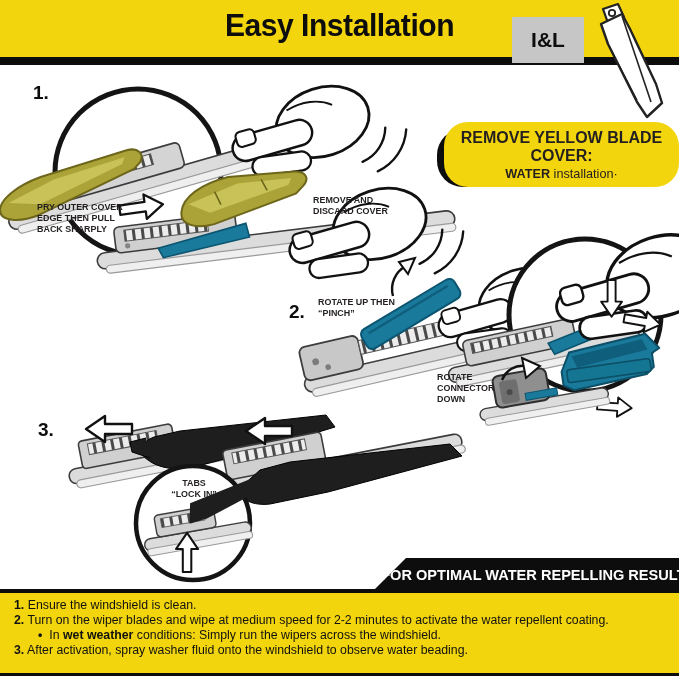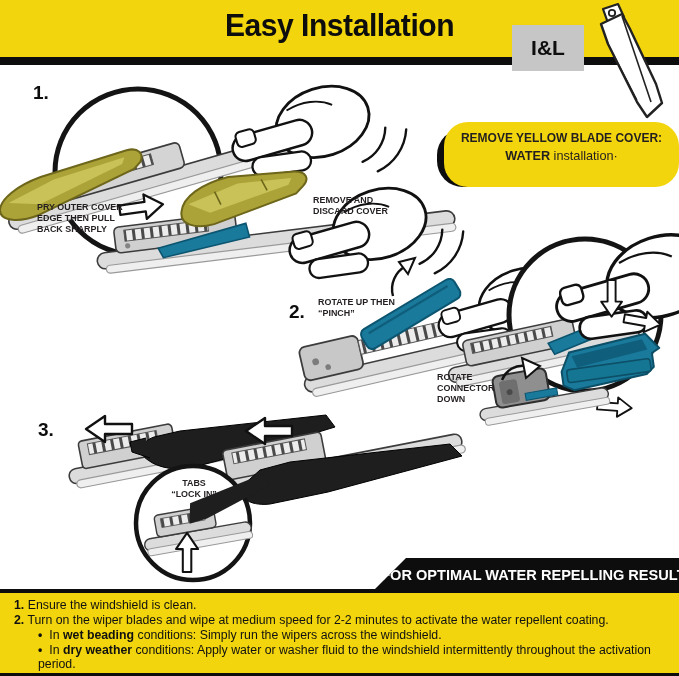--- a/index.html
+++ b/index.html
@@ -4,29 +4,29 @@
 <style>
   html,body{margin:0;padding:0;background:#fff;}
   #stage{position:relative;width:679px;height:676px;background:#fff;overflow:hidden;
          font-family:"Liberation Sans", sans-serif;color:#231F20;}
   
   .hdr-band{position:absolute;left:0;top:0;width:679px;height:57px;background:#F2D50C;}
   .hdr-strip{position:absolute;left:0;top:57px;width:679px;height:8px;background:#0D0D0D;}
   .hdr-title{position:absolute;left:0;top:8px;width:679px;text-align:center;
              font-size:31px;font-weight:700;letter-spacing:-0.5px;color:#0D0D0D;
              transform:scaleX(0.97);}
-  .hdr-badge{position:absolute;left:512px;top:25px;width:72px;height:46px;background:#C6C6C6;
+  .hdr-badge{position:absolute;left:512px;top:17px;width:72px;height:46px;background:#C6C6C6;
              display:flex;align-items:center;justify-content:center;
              font-size:21px;font-weight:700;color:#0D0D0D;}
   
   .callout-shadow{position:absolute;left:437px;top:129px;width:238px;height:58px;
                   background:#0D0D0D;border-radius:26px;}
   .callout{position:absolute;left:444px;top:122px;width:235px;height:58px;background:#F2D50C;
            border-radius:24px;text-align:center;padding-top:7px;box-sizing:content-box;}
-  .callout .h{font-size:12px;font-weight:700;line-height:18px;}
+  .callout .h{font-size:16px;font-weight:700;line-height:18px;}
   .callout .b1{font-size:12.7px;line-height:16px;}
   
   .num{position:absolute;font-weight:700;font-size:19px;color:#0D0D0D;}
   .lbl{position:absolute;font-weight:700;font-size:9.6px;line-height:11.2px;
        white-space:pre-line;transform:scaleX(0.93);transform-origin:left top;color:#231F20;}
   .lbl.center{text-align:center;transform-origin:center top;}
   
   .banner{position:absolute;left:372px;top:558px;width:307px;height:34px;background:#0D0D0D;
           clip-path:polygon(34px 0,100% 0,100% 100%,0 100%);
           display:flex;align-items:center;justify-content:center;padding-left:30px;box-sizing:border-box;}
@@ -229,18 +229,17 @@
   <div class="lbl center" style="left:158px;top:477px;width:72px;">TABS
 “LOCK IN”</div>
 
   <div class="banner">
     <span>FOR OPTIMAL WATER REPELLING RESULTS:</span>
   </div>
 
   <div class="foot">
     <p><span class="b">1.</span> <span>Ensure the windshield is clean.</span></p>
     <p><span class="b">2.</span> <span>Turn on the wiper blades and wipe at medium speed for 2-2 minutes to activate the water repellent coating.</span></p>
-    <p class="bullet"><span class="dot">•</span><span>In </span><span class="b">wet beading</span><span> conditions: Simply run the wipers across the windshield.</span></p>
-    <p class="bullet"><span class="dot">•</span><span>In </span><span class="b">dry weather</span><span> conditions: Apply water or washer fluid to the windshield intermittently throughout the activation period.</span></p>
+    <p class="bullet"><span class="dot">•</span><span>In </span><span class="b">wet weather</span><span> conditions: Simply run the wipers across the windshield.</span></p>
     <p><span class="b">3.</span> <span>After activation, spray washer fluid onto the windshield to observe water beading.</span></p>
   </div>
 
 </div>
 
 </body></html>

